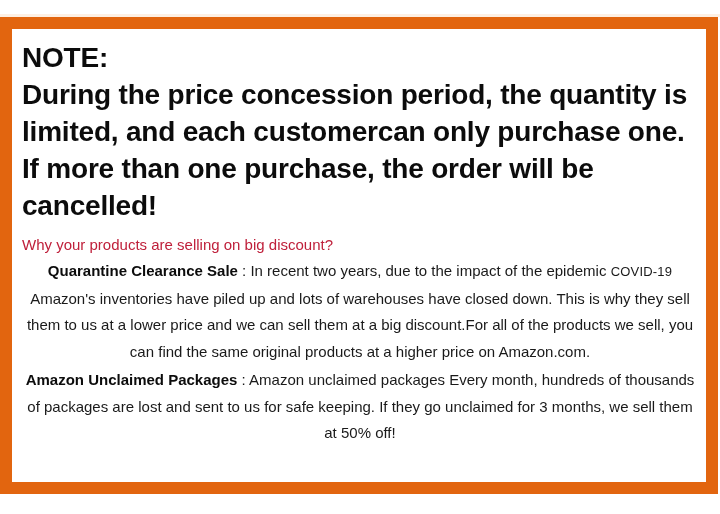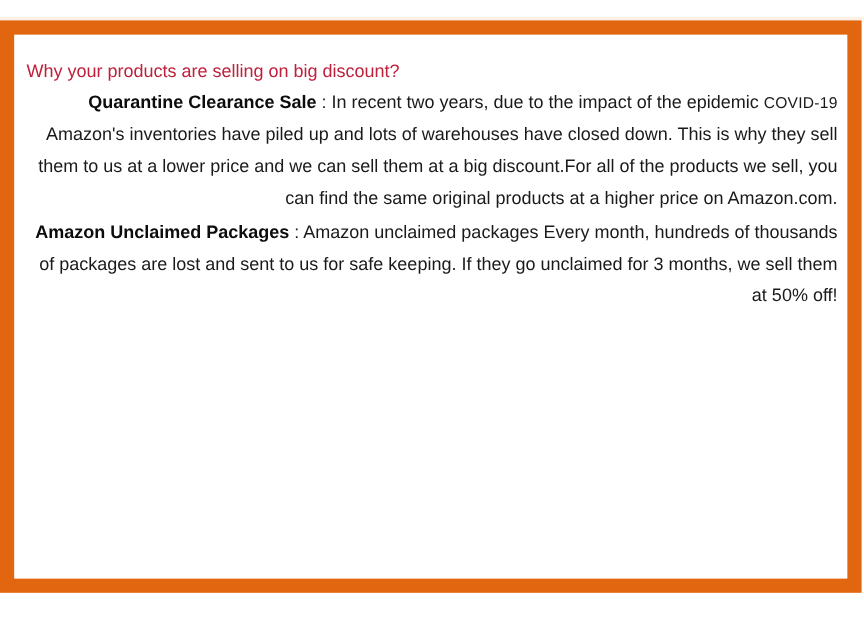--- a/index.html
+++ b/index.html
@@ -73,21 +73,21 @@
     font-size: 15px;
     line-height: 22px;
   }
 
   .notice-body {
     margin: 2px 0 0 0;
     padding: 0;
     color: #1a1a1a;
     font-size: 15px;
     line-height: 26.5px;
-    text-align: right;
+    text-align: center;
   }
 
   .lead-label {
     font-weight: bold;
     color: #0c0c0c;
   }
   .colon-sep {
     font-weight: normal;
   }
   .smallcaps {
@@ -96,20 +96,22 @@
   }
 </style>
 </head>
 <body>
 
 <div class="page-top-strip"></div>
 
 <div class="notice-frame">
   <div class="notice-inner">
 
+    <h1 class="notice-heading">NOTE:
+During the price concession period, the quantity is limited, and each customercan only purchase one. If more than one purchase, the order will be cancelled!</h1>
 
     <h2 class="notice-subheading">Why your products are selling on big discount?</h2>
 
     <p class="notice-body"><span class="lead-label">Quarantine Clearance Sale</span><span class="colon-sep"> </span><span class="colon-sep">:</span><span> </span><span>In recent two years, due to the impact of the epidemic </span><span class="smallcaps">COVID-19</span><span> Amazon's inventories have piled up and lots of warehouses have closed down. This is why they sell them to us at a lower price and we can sell them at a big discount.For all of the products we sell, you can find the same original products at a higher price on Amazon.com.</span></p>
 
     <p class="notice-body"><span class="lead-label">Amazon Unclaimed Packages</span><span class="colon-sep"> </span><span class="colon-sep">:</span><span> </span><span>Amazon unclaimed packages   Every month, hundreds of thousands of packages are lost and sent to us for safe keeping. If they go unclaimed for 3 months, we sell them at 50% off!</span></p>
 
   </div>
 </div>
 

